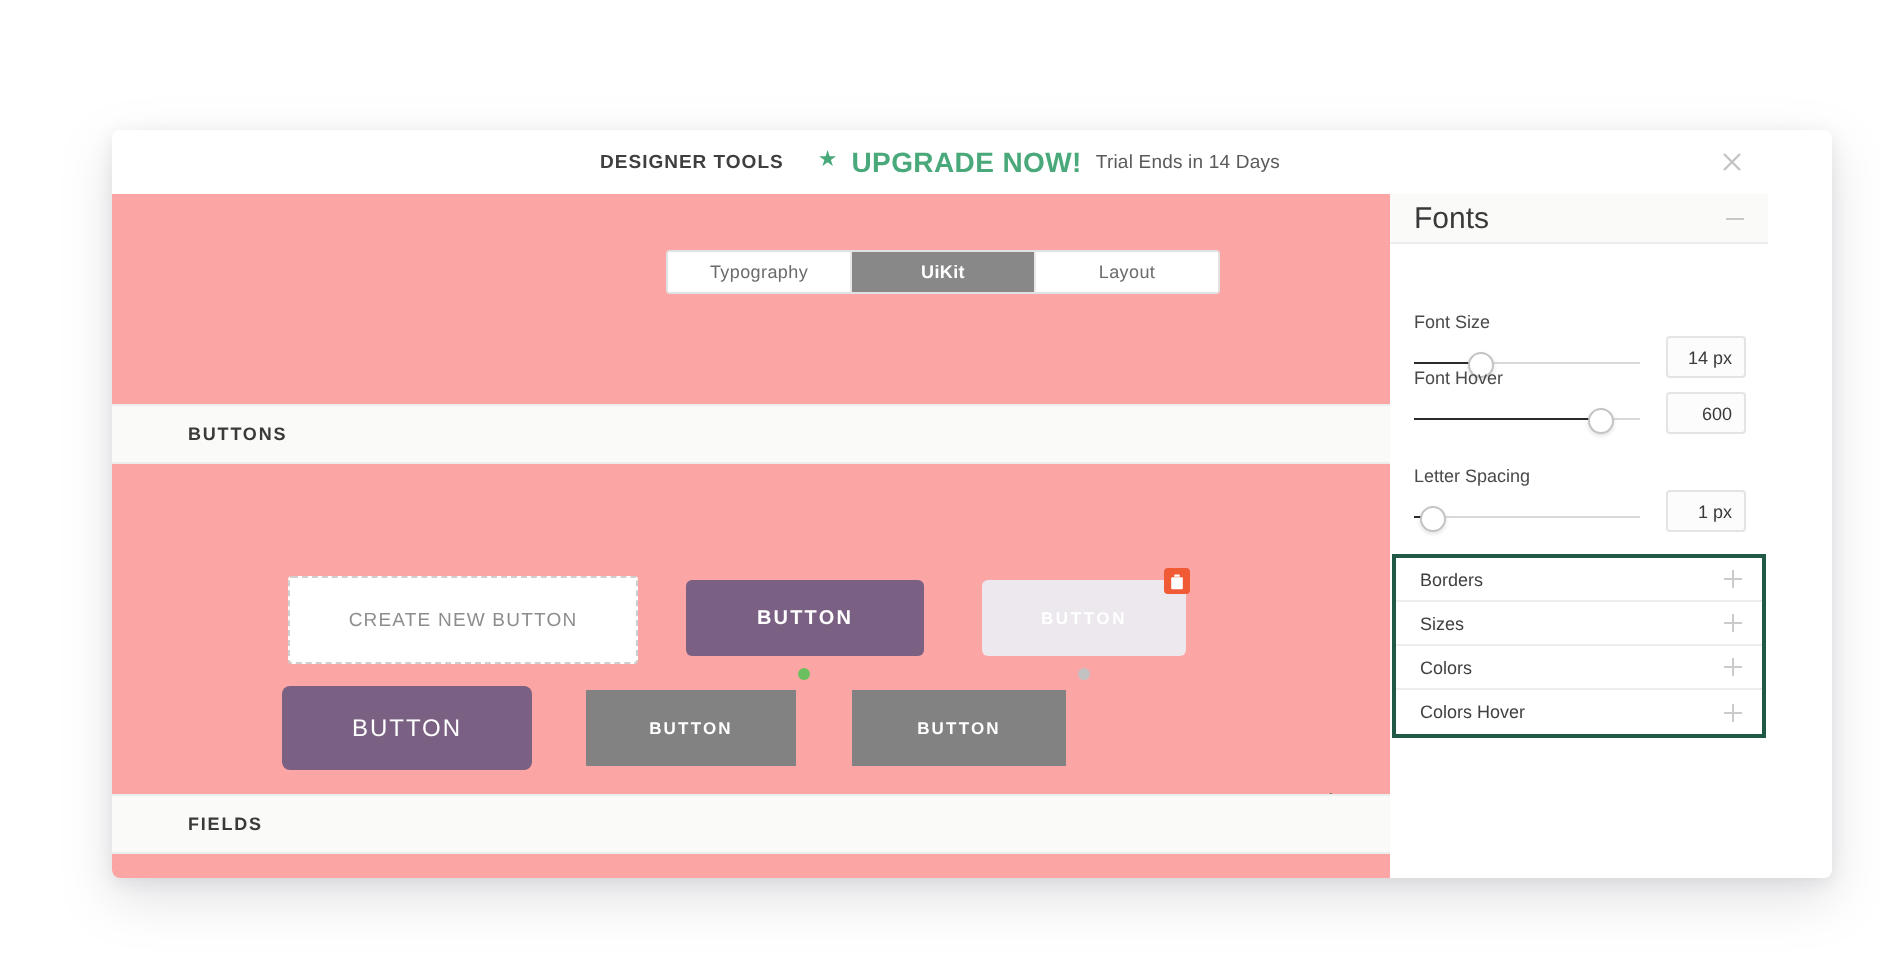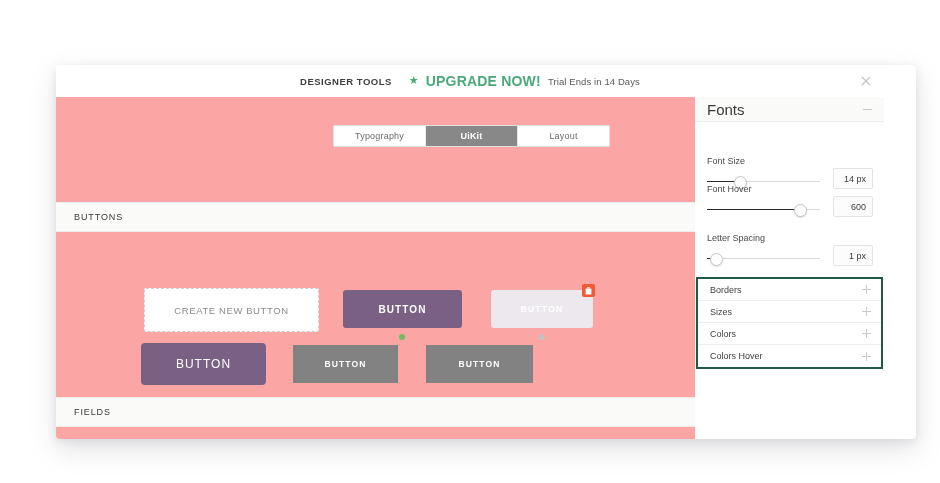--- a/index.html
+++ b/index.html
@@ -136,25 +136,25 @@
     left: 0;
     width: 639px;
     height: 28px;
     background: #fafaf8;
     border-top: 1px solid #ededed;
     border-bottom: 1px solid #ededed;
     display: flex;
     align-items: center;
   }
   .section-head .label {
-    margin-left: 18px;
+    margin-left: 38px;
     font-size: 9px;
     letter-spacing: 0.9px;
     color: #3a3a3a;
-    font-weight: normal;
+    font-weight: bold;
   }
   #sec-buttons { top: 105px; }
   #sec-fields  { top: 300px; }
 
   
   .btn-area {
     position: absolute;
     left: 0; top: 133px;
     width: 639px;
     height: 167px;

